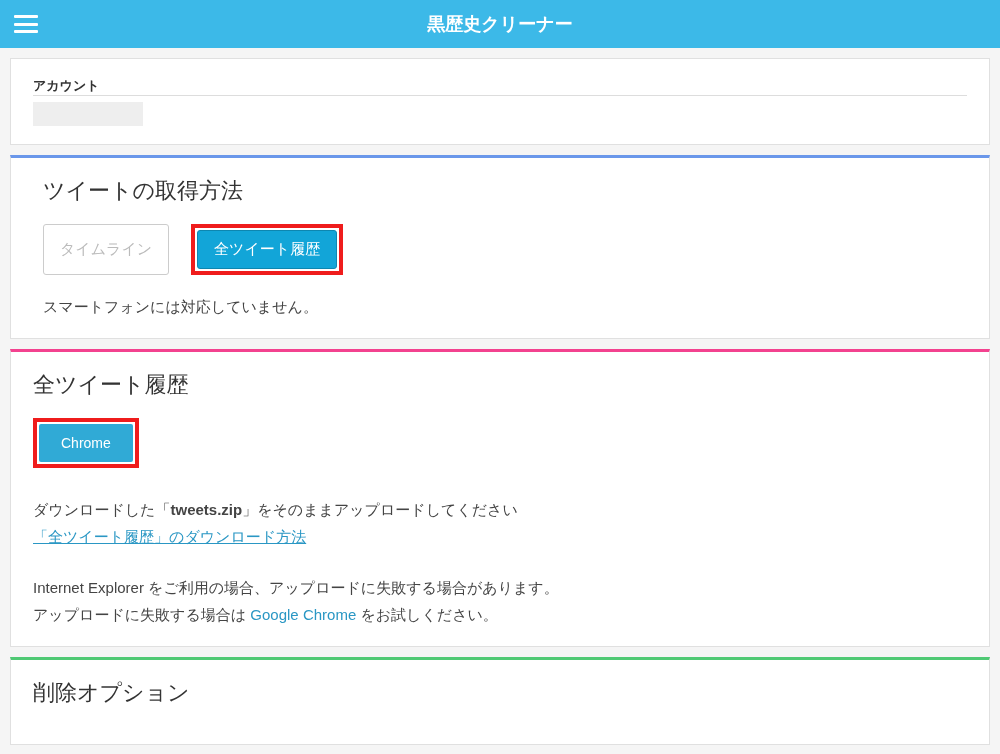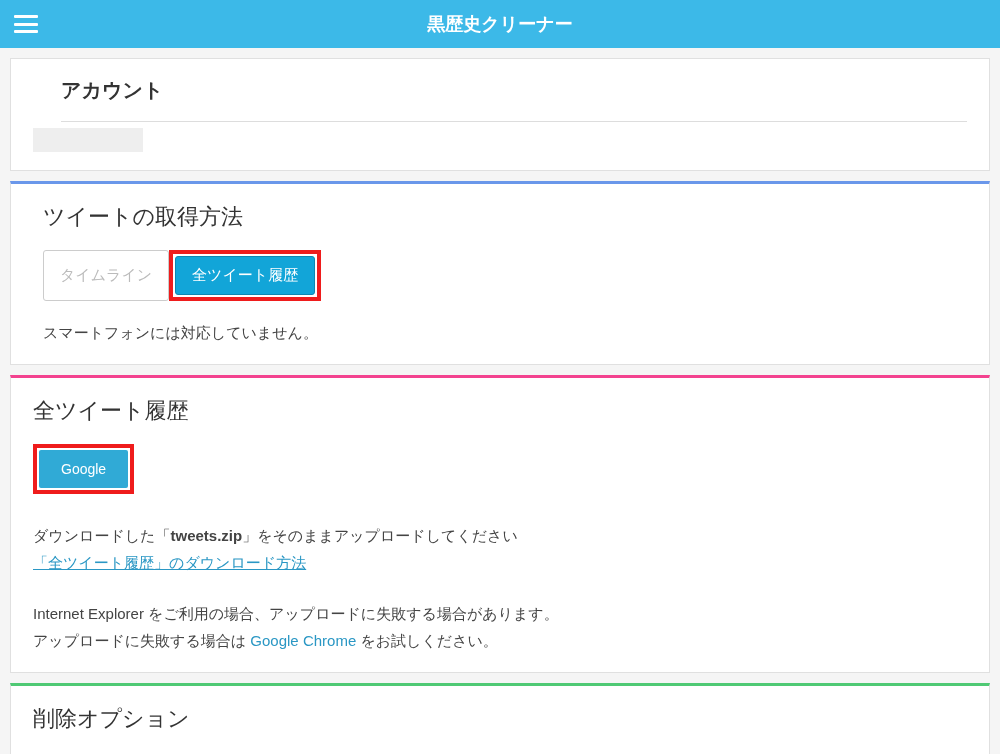--- a/index.html
+++ b/index.html
@@ -45,26 +45,25 @@
     }
     .panel {
       background: #fff;
       margin: 10px 10px 0 10px;
       border: 1px solid #e0e0e0;
     }
     .panel-body {
       padding: 18px 22px;
     }
     .account-label {
-      font-size: 20px;
+      font-size: 13px;
       font-weight: bold;
       color: #333;
       border-bottom: 1px solid #ddd;
-      padding-bottom: 17px;
-      margin-left: 28px;
+      padding-bottom: 0;
     }
     .account-placeholder {
       width: 110px;
       height: 24px;
       background: #eeeeee;
       margin-top: 6px;
     }
     .border-top-blue {
       border-top: 3px solid #6a97ea;
       padding-left: 10px;
@@ -76,21 +75,21 @@
       border-top: 3px solid #4fc974;
     }
     .section-title {
       font-size: 22px;
       font-weight: normal;
       color: #333;
       margin-bottom: 18px;
     }
     .tab-row {
       display: flex;
-      gap: 0;
+      gap: 22px;
       margin-bottom: 18px;
     }
     .tab-button {
       padding: 9px 16px;
       font-size: 15px;
       border-radius: 3px;
       cursor: pointer;
       border: 1px solid #ccc;
       background: #fff;
       color: #bbb;
@@ -168,21 +167,21 @@
       </span>
     </div>
     <p class="desc-text">スマートフォンには対応していません。</p>
   </div>
 </div>
 
 <div class="panel border-top-pink">
   <div class="panel-body">
     <h2 class="section-title">全ツイート履歴</h2>
     <div class="upload-wrapper highlight-red">
-      <button class="upload-button">Google</button>
+      <button class="upload-button">Chrome</button>
     </div>
     <p class="desc-text">
       <span>ダウンロードした「</span><span class="filename">tweets.zip</span><span>」をそのままアップロードしてください</span>
     </p>
     <p class="desc-text">
       <a class="link">「全ツイート履歴」のダウンロード方法</a>
     </p>
     <div class="spacer"></div>
     <p class="desc-text">Internet Explorer をご利用の場合、アップロードに失敗する場合があります。</p>
     <p class="desc-text">

